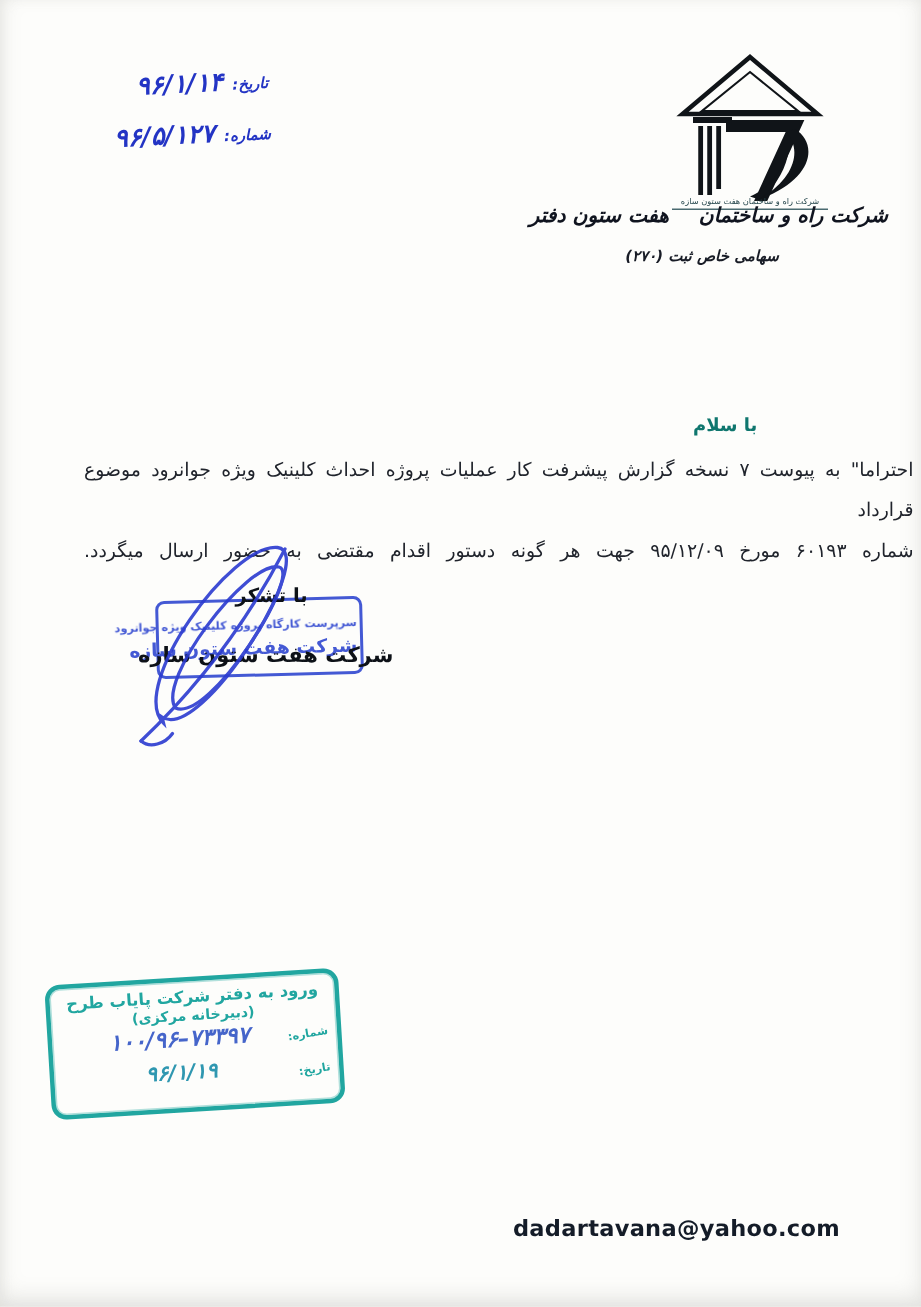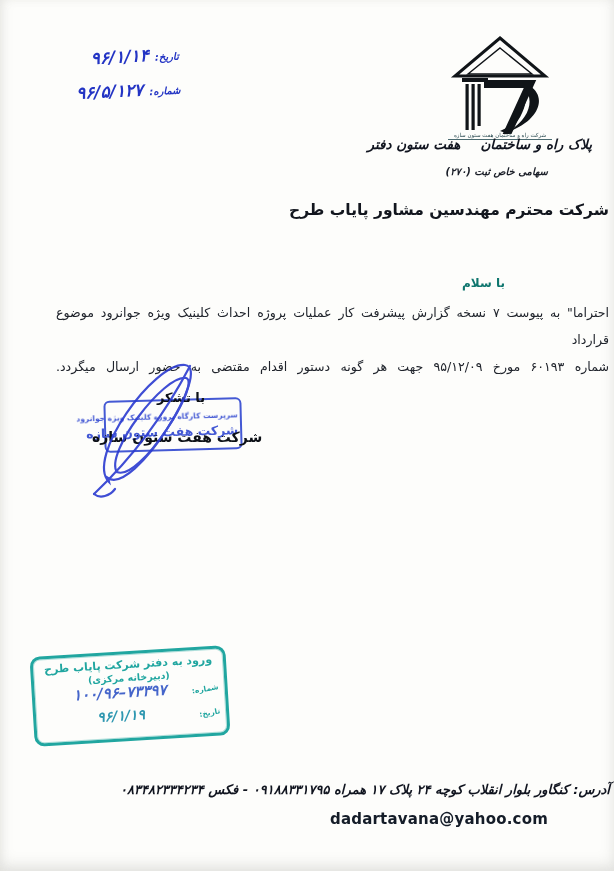--- a/index.html
+++ b/index.html
@@ -30,21 +30,21 @@
     border-bottom:1px solid #4a6a70;padding-bottom:1px;
     filter:blur(.3px);white-space:nowrap;overflow:hidden;
   }
   
   .company-name{
     position:absolute;right:22px;top:136px;direction:rtl;
     display:flex;gap:20px;color:#10141f;
     font-size:13.5px;font-weight:bold;font-style:italic;white-space:nowrap;
   }
   .registration{
-    position:absolute;right:66px;top:166px;width:160px;text-align:right;direction:rtl;
+    position:absolute;right:66px;top:166px;width:160px;text-align:center;direction:rtl;
     color:#181c26;font-size:10px;font-weight:bold;font-style:italic;
   }
   
   .recipient{
     position:absolute;right:5px;top:201px;direction:rtl;
     color:#12161e;font-size:15.5px;font-weight:bold;white-space:nowrap;
   }
   .subject{
     position:absolute;right:5px;top:243px;direction:rtl;
     color:#1a1e28;font-size:12.5px;font-weight:bold;white-space:nowrap;
@@ -92,21 +92,21 @@
     font-style:italic;font-weight:bold;letter-spacing:1px;white-space:nowrap;
   }
   .val-number{color:#3c5dc8;font-size:15px;}
   .val-date{color:#2492ad;font-size:14px;letter-spacing:3px;}
   
   .footer-address{
     position:absolute;right:4px;top:782px;direction:rtl;
     color:#10141f;font-size:13px;font-weight:bold;font-style:italic;white-space:nowrap;
   }
   .footer-email{
-    position:absolute;left:330px;top:810px;width:230px;text-align:left;
+    position:absolute;left:330px;top:810px;width:230px;text-align:right;
     color:#141c28;font-size:15px;font-weight:bold;letter-spacing:.2px;
   }
 </style>
 </head>
 <body>
 
 <div class="page">
 
   <div class="hw-top">
     <div class="hw-line">
@@ -133,26 +133,25 @@
 
       <path d="M40,48 L82,48 L60,96" fill="none" stroke="#101418" stroke-width="8" stroke-linecap="square"></path>
 
       <path d="M82,50 C98,60 94,84 58,97 C84,82 86,62 76,52 Z" fill="#101418"></path>
       <path d="M58,97 C70,88 76,76 78,64 C72,80 64,90 52,95 Z" fill="#101418"></path>
     </svg>
   </div>
   <div class="logo-caption">شرکت راه و ساختمان هفت ستون سازه</div>
 
   <div class="company-name">
-    <span>پلاک راه و ساختمان</span>
+    <span>شرکت راه و ساختمان</span>
     <span>هفت ستون دفتر</span>
   </div>
   <div class="registration">سهامی خاص ثبت (۲۷۰)</div>
 
-  <div class="recipient">شرکت محترم مهندسین مشاور پایاب طرح</div>
   <div class="salutation">با سلام</div>
   <div class="body-par">
     <div class="body-line">احتراما" به پیوست ۷ نسخه گزارش پیشرفت کار عملیات پروژه احداث کلینیک ویژه جوانرود موضوع قرارداد</div>
     <div class="body-line">شماره ۶۰۱۹۳ مورخ ۹۵/۱۲/۰۹ جهت هر گونه دستور اقدام  مقتضی به حضور ارسال میگردد.</div>
   </div>
 
   <div class="sig-thanks">با تشکر</div>
   <div class="office-stamp">
     <div class="l1">سرپرست کارگاه پروژه کلینیک ویژه جوانرود</div>
     <div class="l2">شرکت هفت ستون سازه</div>
@@ -173,16 +172,15 @@
     <div class="entry-row">
       <span class="lbl">شماره:</span>
       <span class="val val-number" dir="ltr">۱۰۰/۹۶–۷۳۳۹۷</span>
     </div>
     <div class="entry-row">
       <span class="lbl">تاریخ:</span>
       <span class="val val-date" dir="ltr">۹۶/۱/۱۹</span>
     </div>
   </div>
 
-  <div class="footer-address">آدرس: کنگاور بلوار انقلاب کوچه ۲۴ پلاک ۱۷ همراه ۰۹۱۸۸۳۳۱۷۹۵ - فکس ۰۸۳۴۸۲۳۳۴۲۳۴</div>
   <div class="footer-email">dadartavana@yahoo.com</div>
 
 </div>
 
 </body></html>

